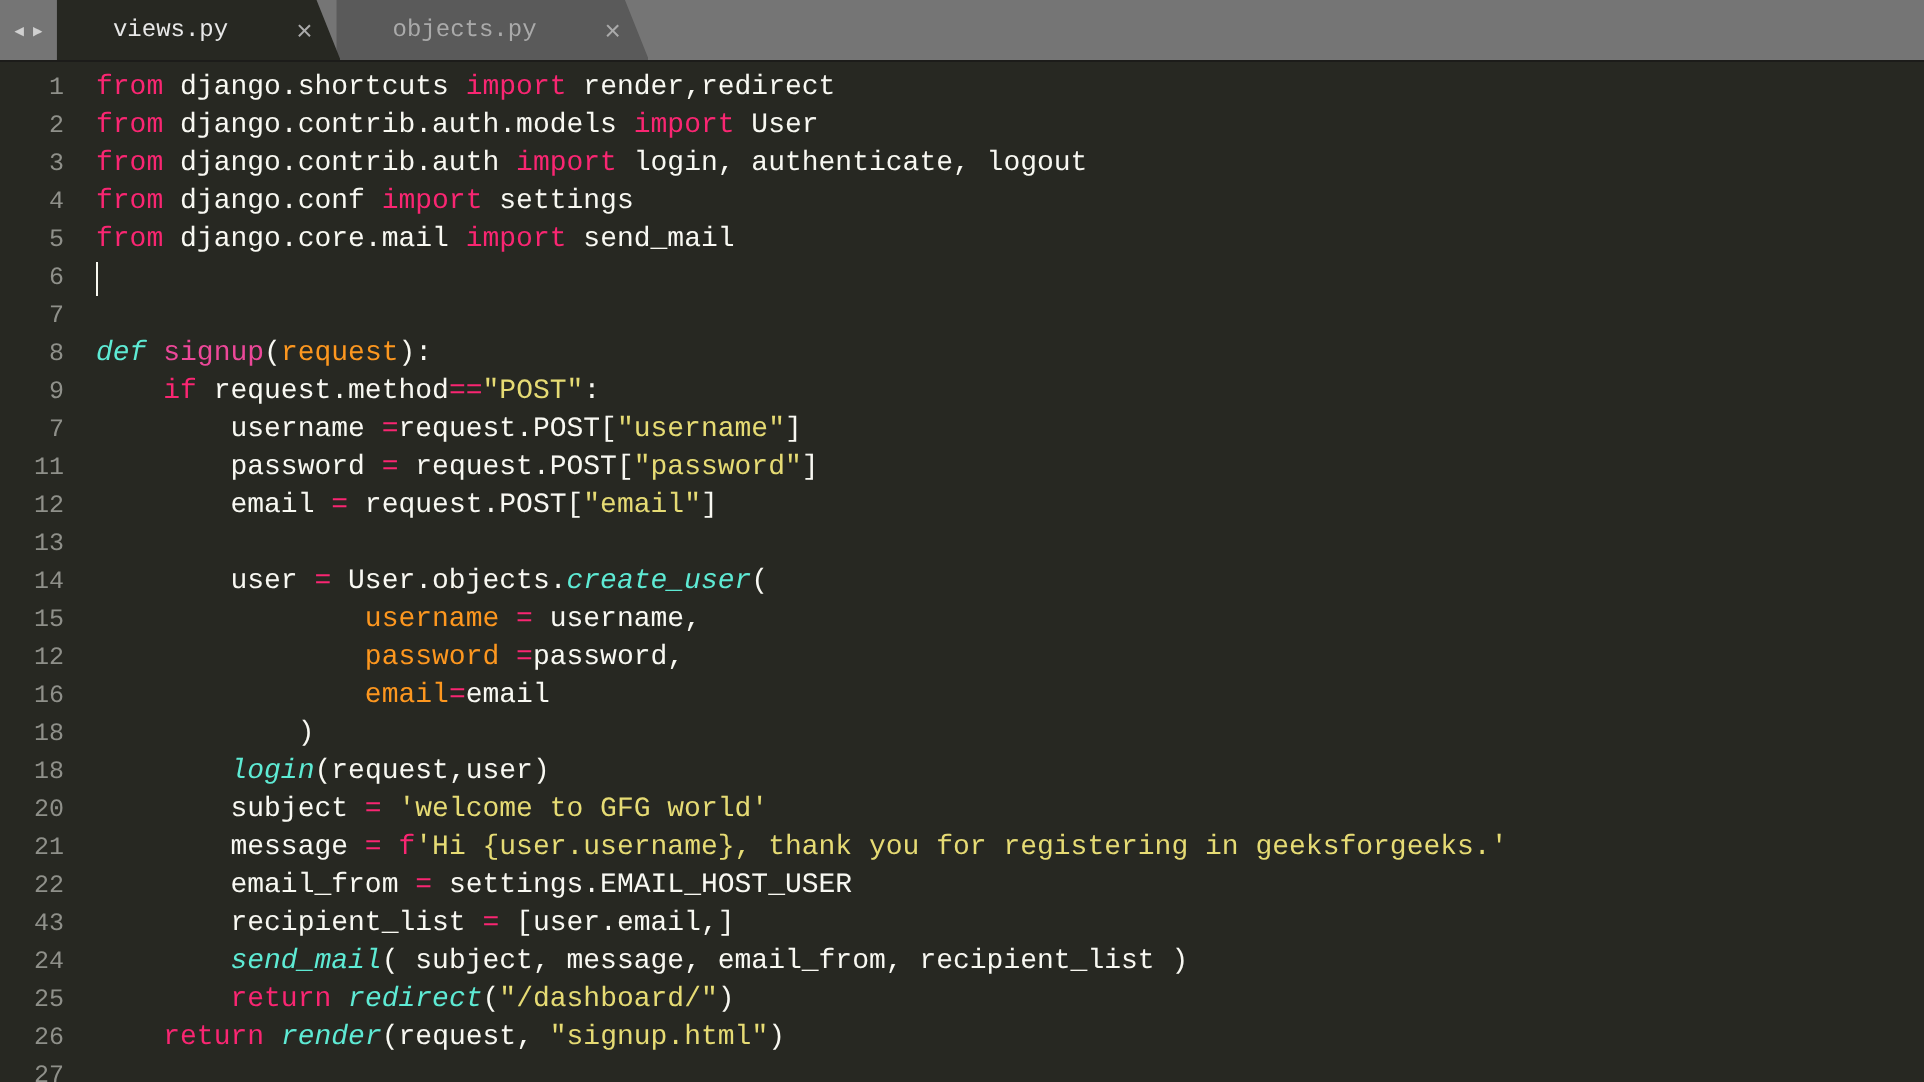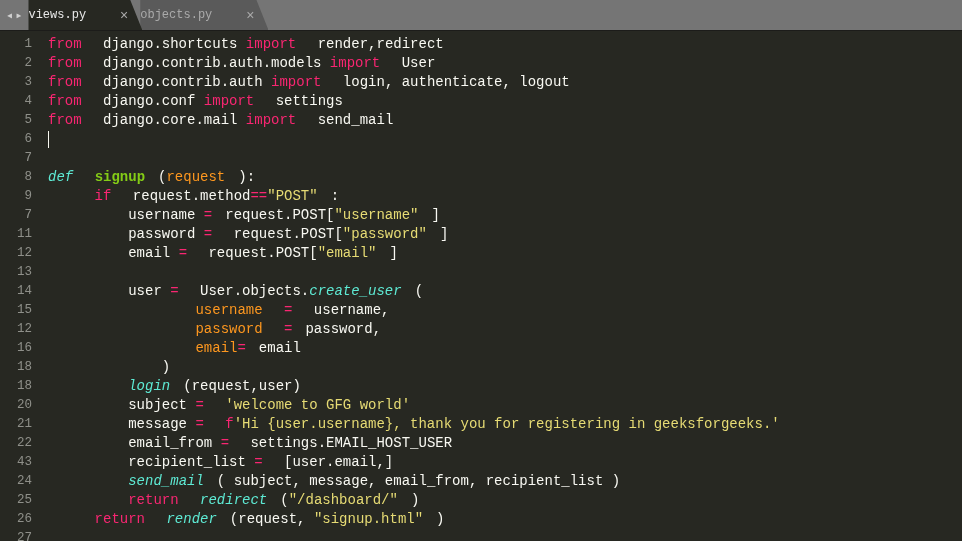--- a/index.html
+++ b/index.html
@@ -23,21 +23,21 @@
     align-items: center;
     padding: 0 6px;
     gap: 2px;
     color: #d0d0d0;
   }
   .nav-arrow { font-size: 12px; cursor: default; }
   .tabs { display: flex; align-items: stretch; }
   .tab {
     display: flex;
     align-items: center;
-    padding: 0 14px 0 0;
+    padding: 0 14px 0 28px;
     gap: 34px;
     font-size: 12px;
     cursor: pointer;
     position: relative;
     clip-path: polygon(0 0, calc(100% - 12px) 0, 100% 100%, 0 100%);
     margin-right: -2px;
   }
   .tab.active {
     background: #272822;
     color: #e8e8e8;
@@ -69,23 +69,23 @@
   }
   .gutter-line { height: 19px; }
   .code {
     padding: 4px 0 4px 6px;
     line-height: 19px;
     white-space: pre;
     position: relative;
   }
   .code-line { height: 19px; }
   .k-red { color: #f92672; }
-  .k-white { color: #f8f8f2; padding-left: 13px; }
+  .k-white { color: #f8f8f2; }
   .k-blue { color: #5eead4; font-style: italic; }
-  .k-green { color: #84cc16; font-weight: bold; }
+  .k-green { color: #ec4899; }
   .k-orange { color: #fd971f; }
   .k-yellow { color: #e6db74; }
   .cursor {
     display: inline-block;
     width: 1px;
     height: 17px;
     background: #f8f8f0;
     vertical-align: text-top;
     margin-left: 0;
   }

